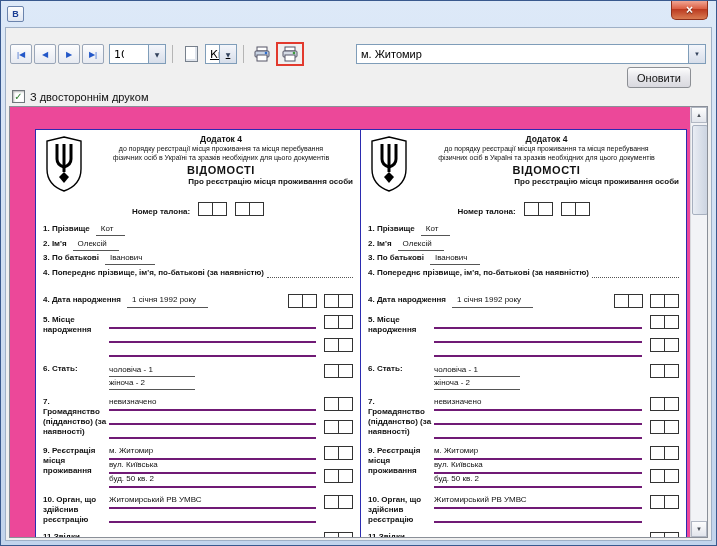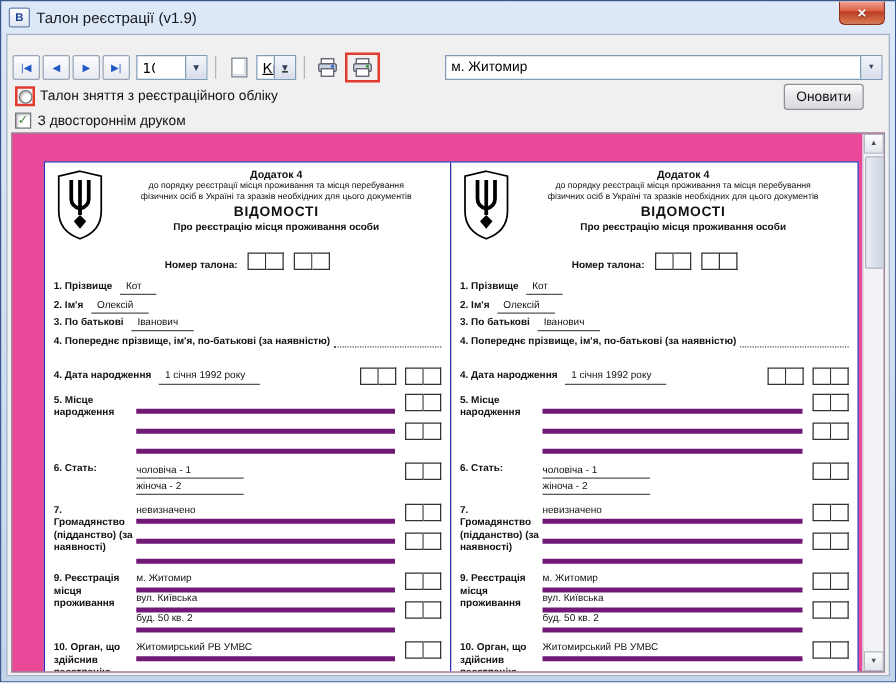--- a/index.html
+++ b/index.html
@@ -36,55 +36,54 @@
   .formbox{position:absolute;left:25px;right:20px;top:22px;height:640px;border:1px solid #2b2bb0;display:flex;background:#fff;}
   .form-col{width:50%;box-sizing:border-box;padding:4px 7px;font-size:8px;color:#111;}
   .form-col:first-child{border-right:1px solid #2b2bb0;}
 
   .col-header{position:relative;min-height:64px;}
   .emblem{position:absolute;left:1px;top:2px;}
   .head-text{margin-left:46px;text-align:center;}
   .appx{font-weight:bold;font-size:8.5px;}
   .appx-text{font-size:7px;line-height:8.6px;max-width:218px;margin:1px auto 0;}
   .vtitle{font-weight:bold;font-size:11px;letter-spacing:.6px;margin-top:2px;}
-  .vsub{font-weight:bold;font-size:8px;margin-top:1px;}
+  .vsub{font-weight:bold;font-size:8px;margin-top:1px;text-align:right;}
   .talon-row{display:flex;justify-content:center;align-items:flex-end;gap:8px;font-weight:bold;margin:4px 0 7px;}
 
   .cells{display:inline-flex;}
   .cells i{width:13px;height:12px;border:1px solid #333;border-left:none;background:#fff;display:block;}
   .cells i:first-child{border-left:1px solid #333;}
   .gap{width:7px;display:inline-block;}
 
   .irow{display:flex;margin-bottom:1.5px;line-height:12px;}
   .blab{font-weight:bold;white-space:nowrap;}
   .uval{border-bottom:1px solid #555;padding:0 12px 0 5px;margin-left:6px;white-space:nowrap;}
   .dotfill{flex:1;border-bottom:1px dotted #555;margin-left:3px;height:10px;}
   .spacer{flex:1;}
   .date-row{margin-top:15px;}
 
   .frow{display:flex;margin-top:7px;}
   .flab{width:64px;flex-shrink:0;font-weight:bold;line-height:10px;}
   .fmid{flex:1;margin:0 8px 0 2px;}
-  .wline{height:12px;border-bottom:4px solid #701a75;}
+  .wline{height:12px;border-bottom:2px solid #701a75;}
   .vcells{display:flex;flex-direction:column;gap:9px;align-items:flex-end;flex-shrink:0;}
   .opt{display:inline-block;min-width:86px;border-bottom:1px solid #555;line-height:12px;}
 
   .vscroll{position:absolute;top:0;right:0;bottom:0;width:17px;background:#f2f3f6;border-left:1px solid #d8d8dc;box-sizing:border-box;}
   .sbtn{position:absolute;left:0;width:16px;height:16px;background:linear-gradient(#fdfdfd,#e2e5ec);border:1px solid #b2b8c4;box-sizing:border-box;display:flex;align-items:center;justify-content:center;font-size:6px;color:#4a4f57;cursor:pointer;}
   .sbtn.up{top:0;}
   .sbtn.down{bottom:0;}
   .sthumb{position:absolute;left:1px;top:18px;width:14px;height:88px;background:linear-gradient(90deg,#e9edf4,#ccd4e1);border:1px solid #a7b0bf;border-radius:2px;cursor:grab;}
 </style>
 </head>
 <body>
 
 <div class="window">
   <div class="titlebar">
     <span class="app-icon">В</span>
-    <span class="title">Талон реєстрації (v1.9)</span>
     <div class="close-btn">
       <span>×</span>
     </div>
   </div>
 
   <div class="client">
 
     <div class="toolbar">
       <button class="tbtn">
           <span>|◀</span>
@@ -142,26 +141,20 @@
     </div>
 
     <div class="combo city-combo">
       <span class="val">м. Житомир</span>
       <span class="dd">
           <span>▼</span>
         </span>
     </div>
 
     <div class="opt-row">
-      <div class="radio-item">
-        <span class="hl-sq">
-          <span class="radio"></span>
-        </span>
-        <span>Талон зняття з реєстраційного обліку</span>
-      </div>
     </div>
 
     <button class="refresh-btn">
       <span>Оновити</span>
     </button>
 
     <div class="chk-row">
       <span class="checkbox">
           <span>✓</span>
         </span>

